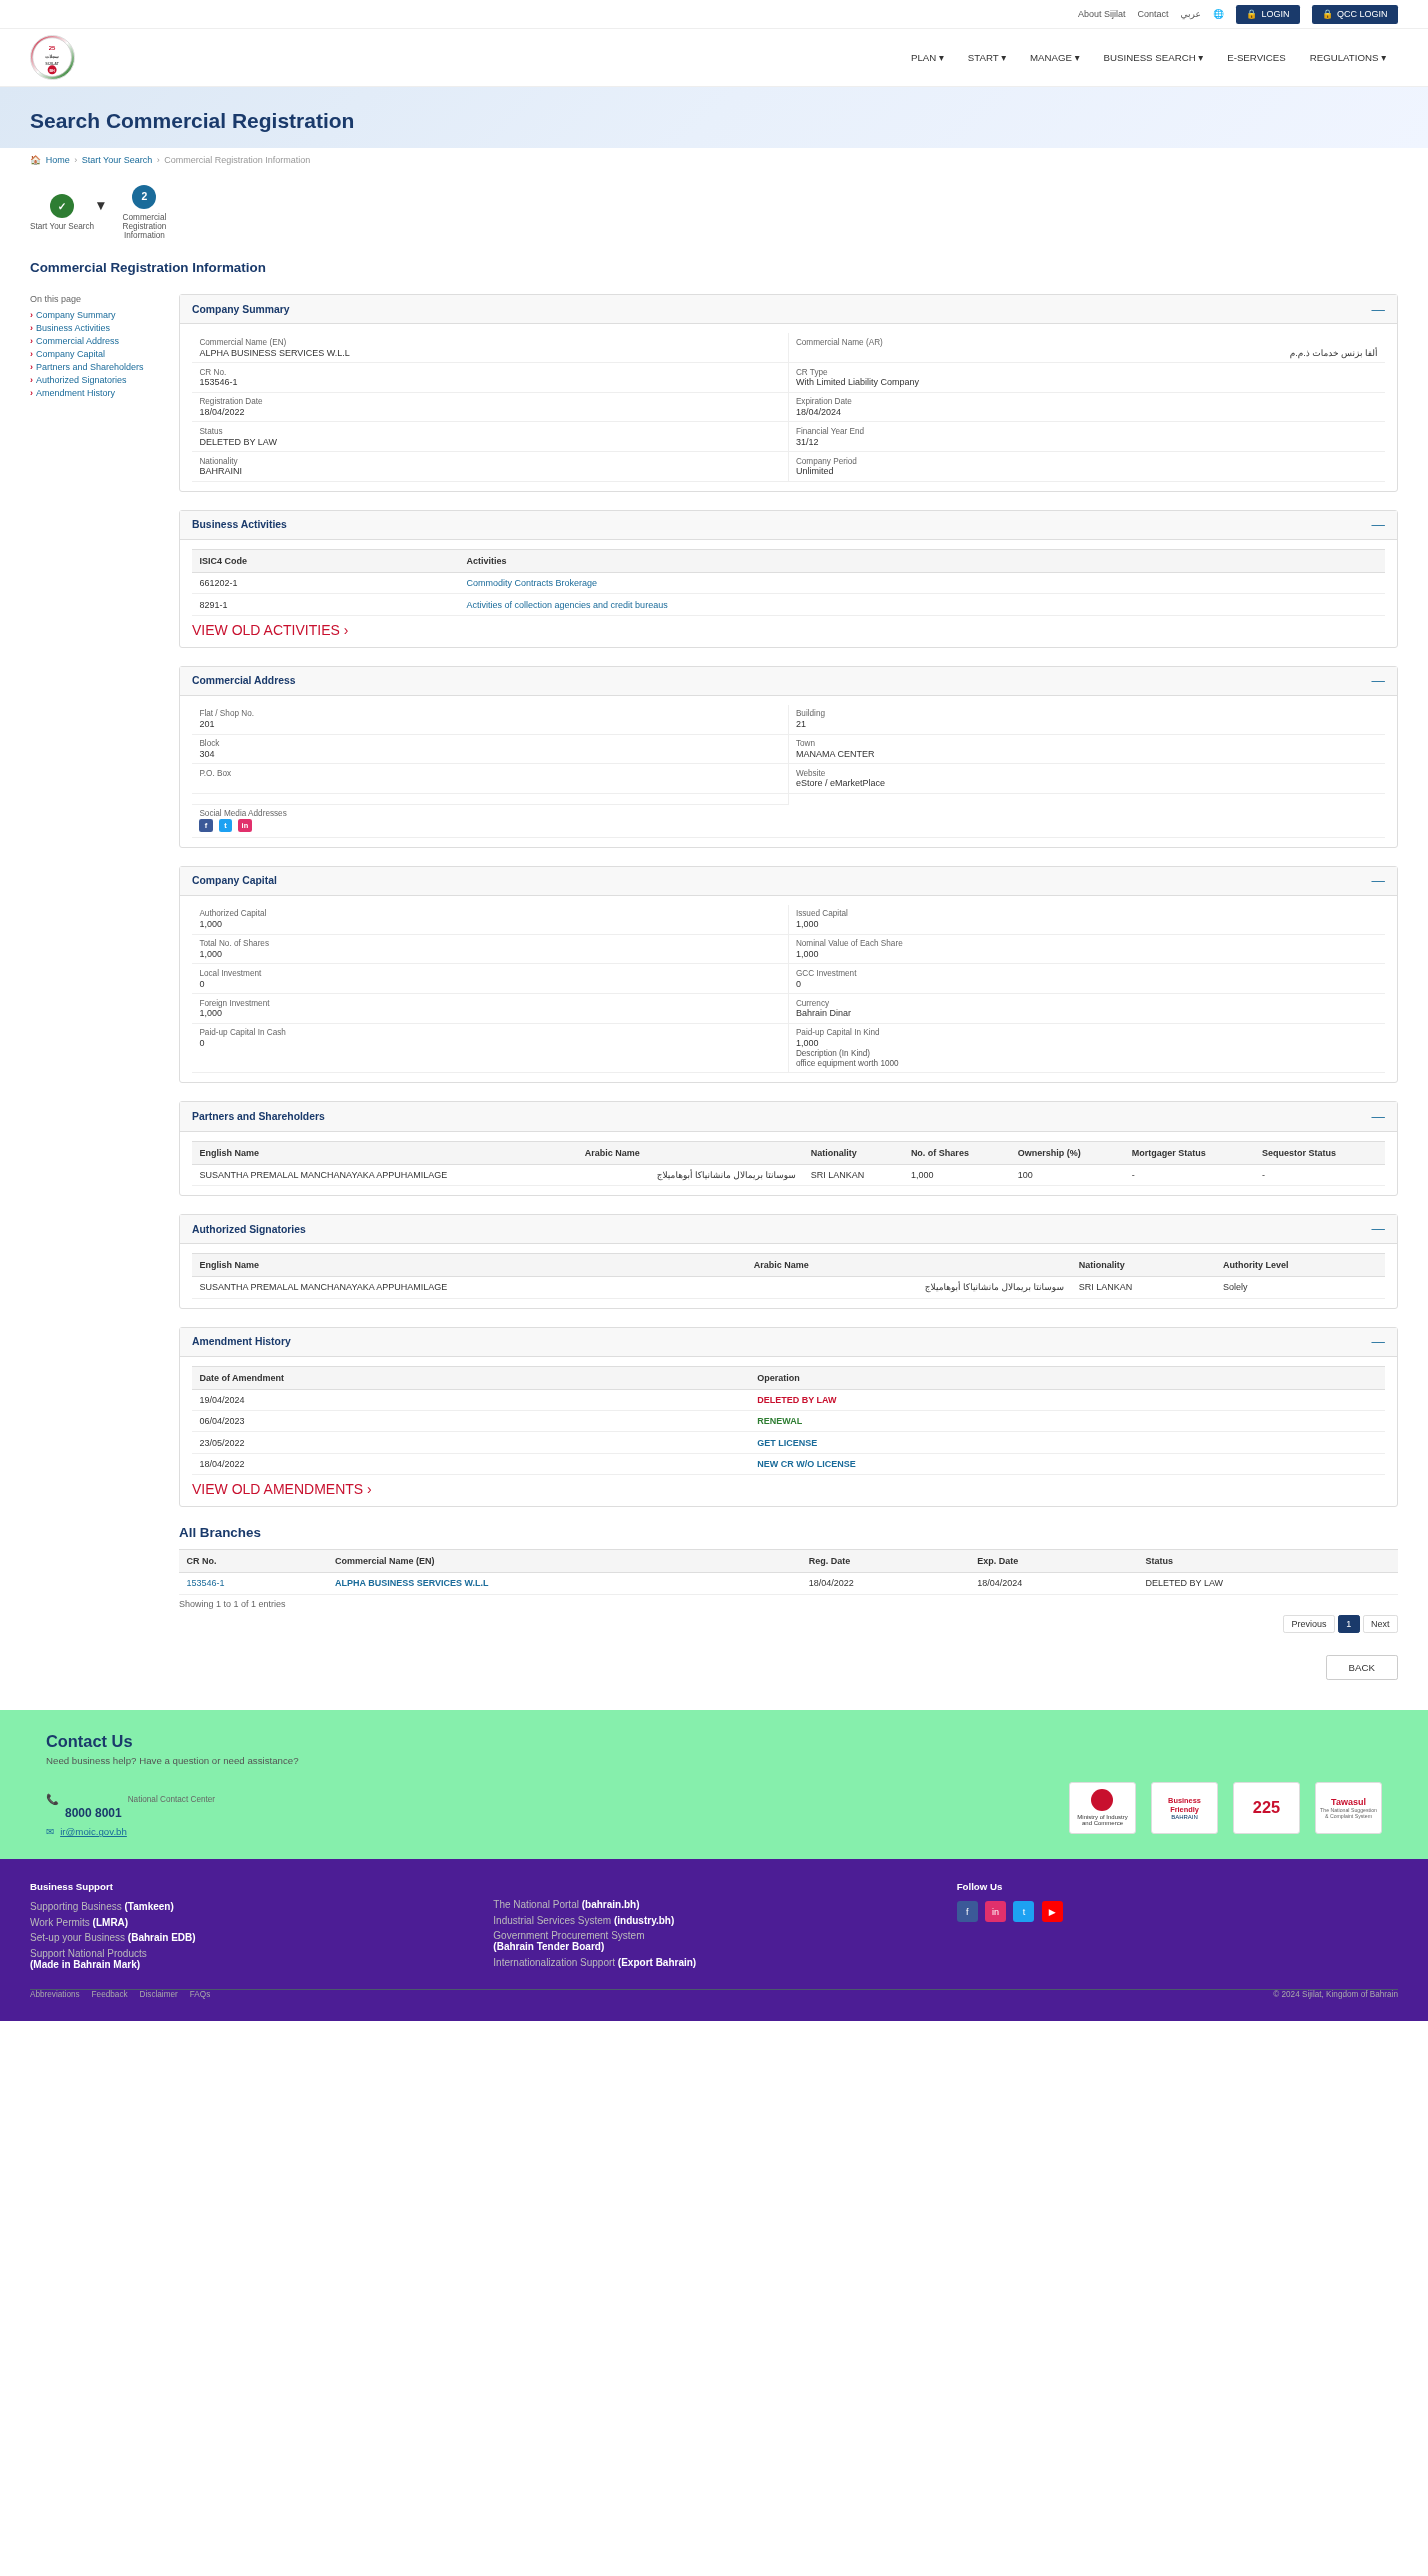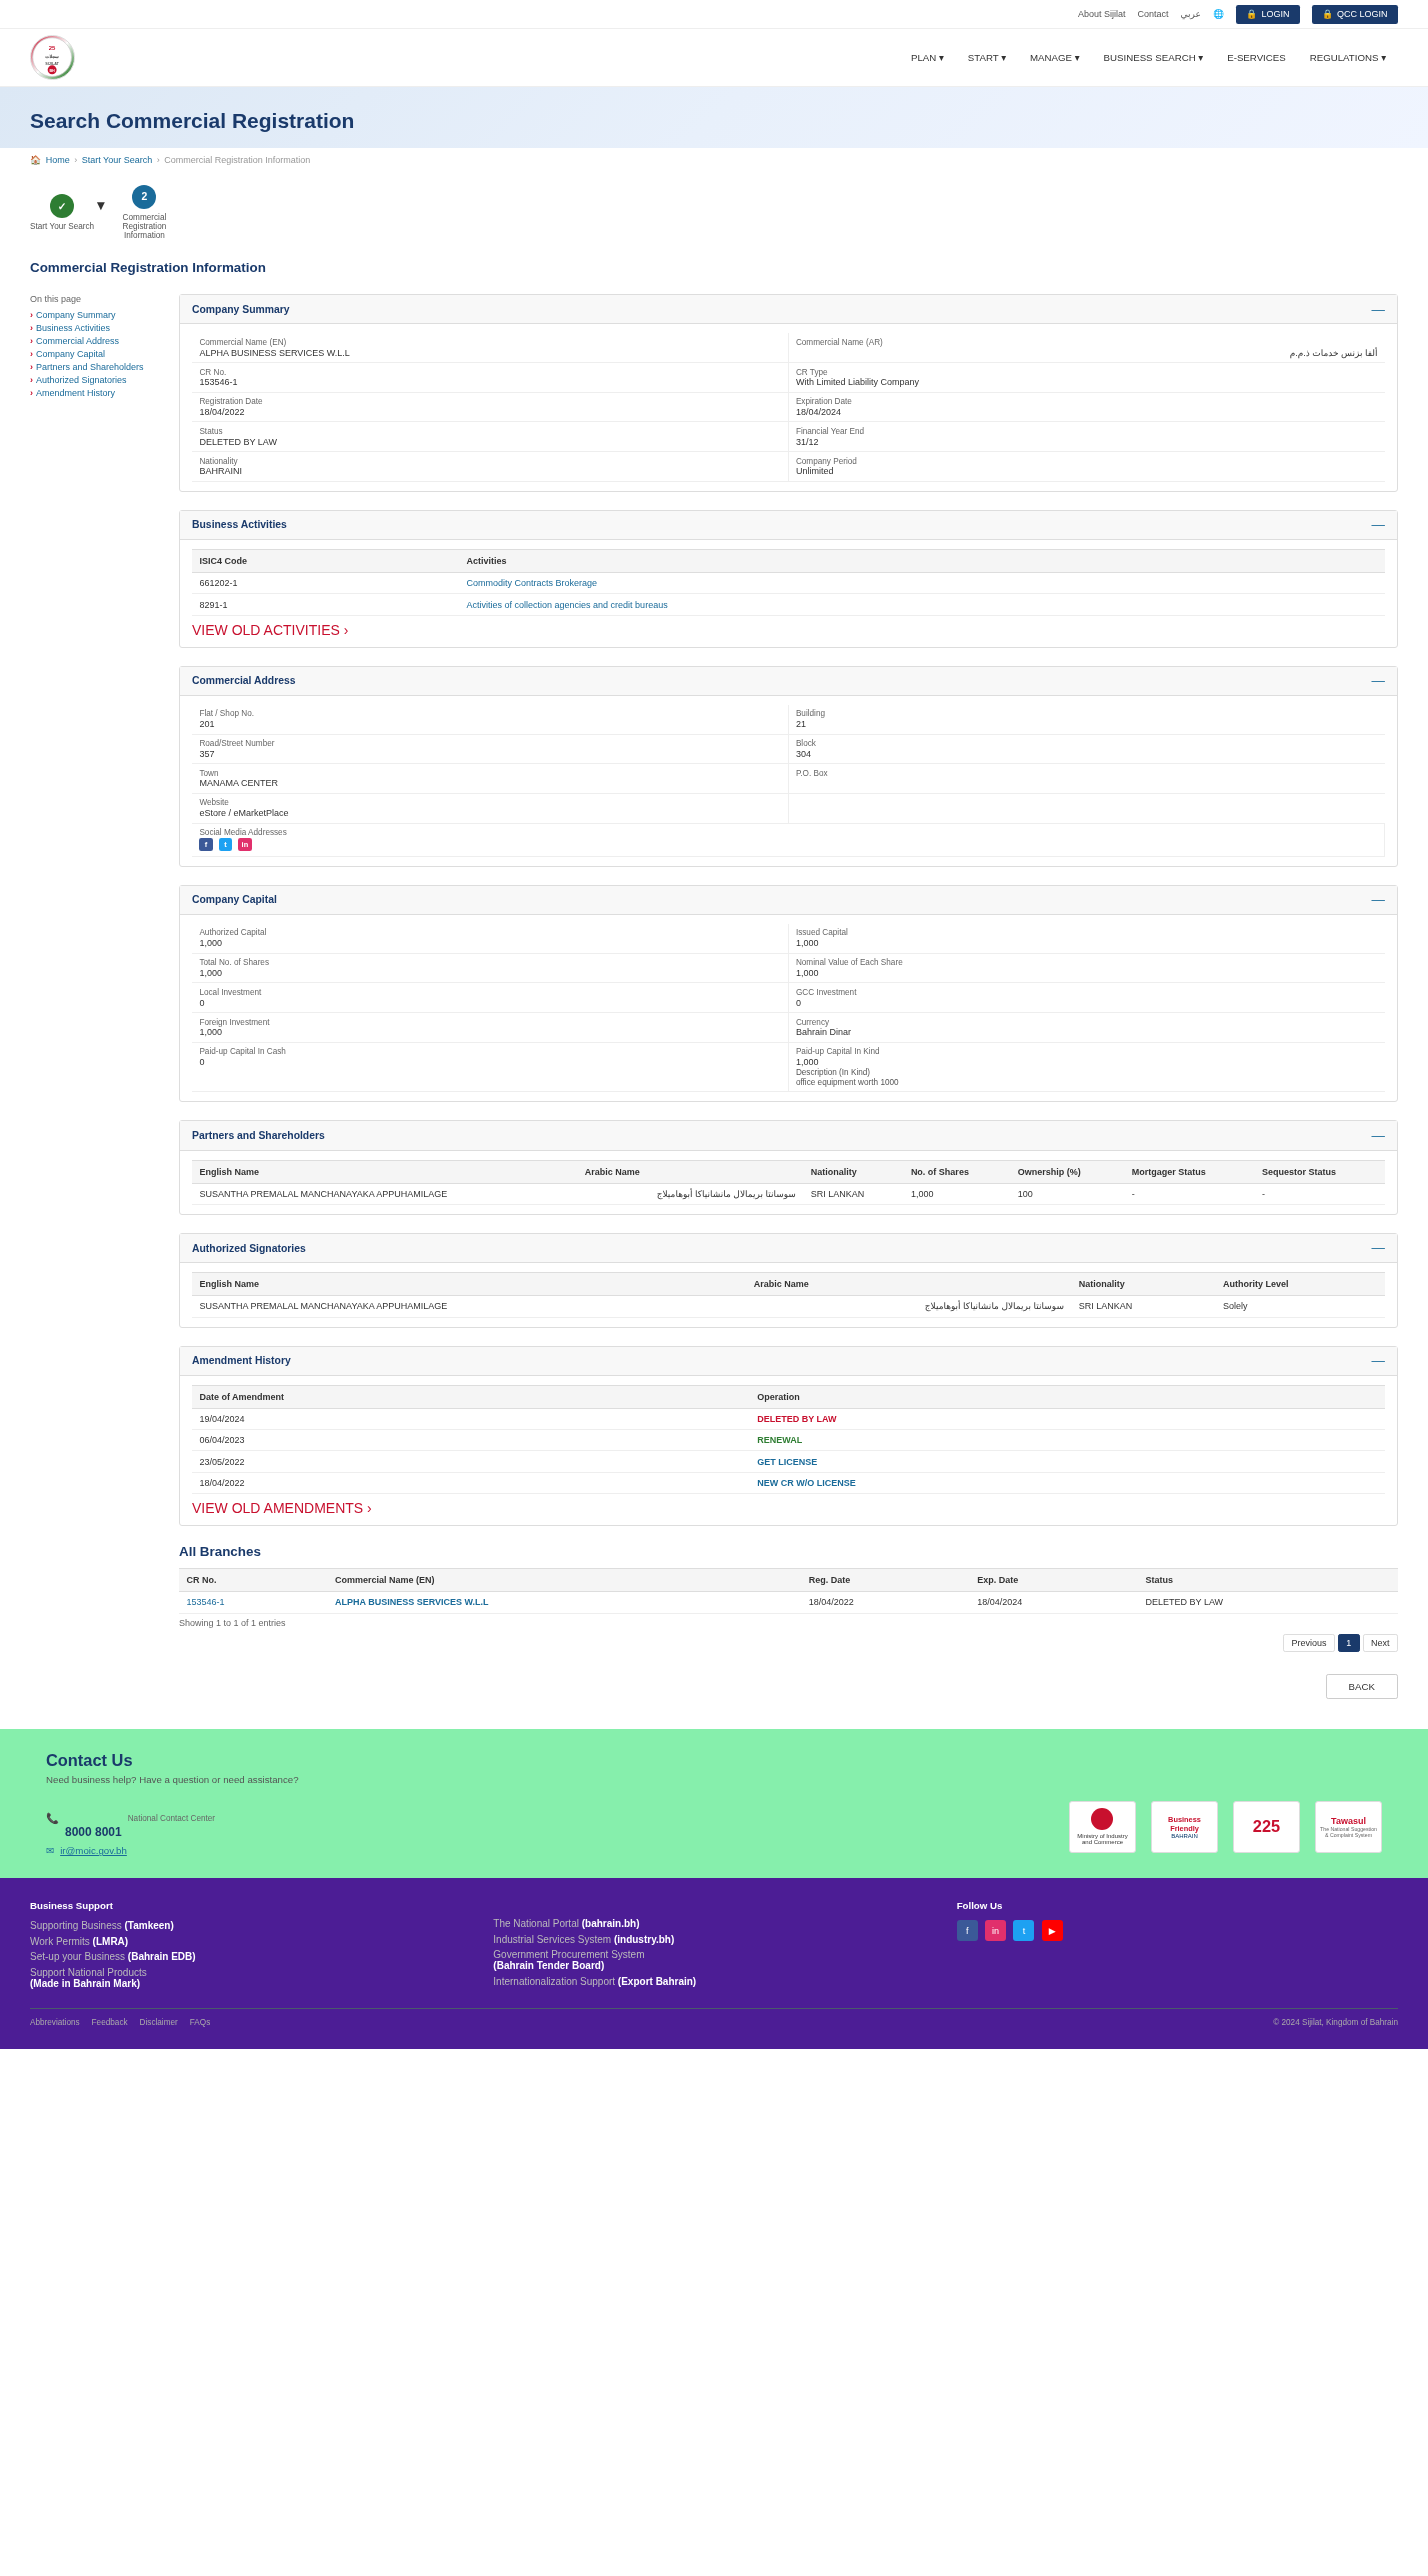--- a/index.html
+++ b/index.html
@@ -104,21 +104,21 @@
     
     
     .footer { background: #4c1d95; color: #ccc; padding: 22px 30px; }
     .footer-grid { display: grid; grid-template-columns: 1fr 1fr 1fr; gap: 22px; margin-bottom: 15px; }
     .footer-col h4 { color: #fff; font-size: 9.7px; margin-bottom: 9px; }
     .footer-col ul { list-style: none; }
     .footer-col ul li { margin-bottom: 4.5px; font-size: 10px; color: #bbb; }
     .footer-col ul li strong { color: #fff; }
     .footer-social { display: flex; gap: 7.4px; margin-top: 6px; }
     .footer-social-icon { width: 21px; height: 21px; border-radius: 3px; background: #3a4f6a; display: flex; align-items: center; justify-content: center; color: #fff; font-size: 9px; cursor: pointer; }
-    .footer-bottom { border-top: 0.7px solid #4a5a6a; padding-top: 9px; display: flex; gap: 15px; align-items: center; justify-content: space-between; }
+    .footer-bottom { border-top: 0.7px solid #4a5a6a; display: flex; gap: 15px; align-items: center; justify-content: space-between; }
     .footer-bottom-links { display: flex; gap: 12px; }
     .footer-bottom-links a { color: #aaa; text-decoration: none; font-size: 8.2px; }
     .footer-copyright { font-size: 8.2px; color: #aaa; }
     
     .phone-bold { font-weight: 700; color: #1a3a6b; font-size: 12px; margin-top: 28px; }
     
     .two-col-info { display: grid; grid-template-columns: 1fr 1fr; }
     .two-col-info .info-pair { padding: 4.5px 7.4px; border-bottom: 0.7px solid #eee; border-right: 0.7px solid #eee; }
     .two-col-info .info-pair:nth-child(2n) { border-right: none; }
     .info-pair-label { font-size: 8.2px; color: #666; }
@@ -310,24 +310,20 @@
         </div>
         <div class="section-body">
           <div class="two-col-info">
             <div class="info-pair">
               <div class="info-pair-label">Flat / Shop No.</div>
               <div class="info-pair-value">201</div>
             </div>
             <div class="info-pair">
               <div class="info-pair-label">Building</div>
               <div class="info-pair-value">21</div>
-            </div>
-            <div class="info-pair">
-              <div class="info-pair-label">Road/Street Number</div>
-              <div class="info-pair-value">357</div>
             </div>
             <div class="info-pair">
               <div class="info-pair-label">Block</div>
               <div class="info-pair-value">304</div>
             </div>
             <div class="info-pair">
               <div class="info-pair-label">Town</div>
               <div class="info-pair-value">MANAMA CENTER</div>
             </div>
             <div class="info-pair">

